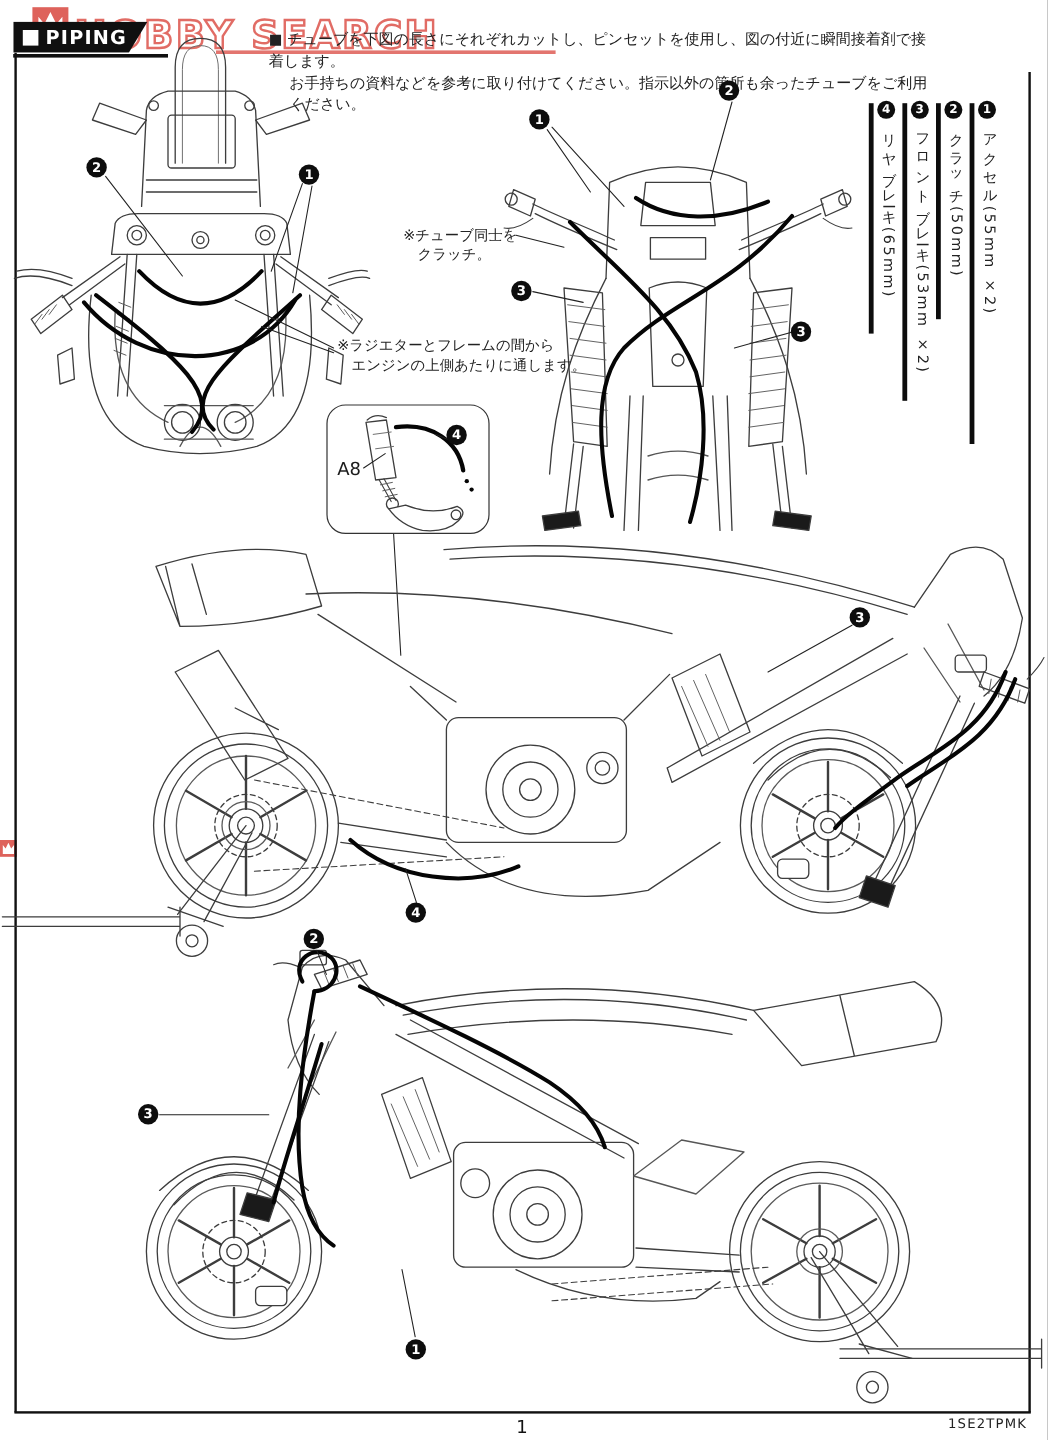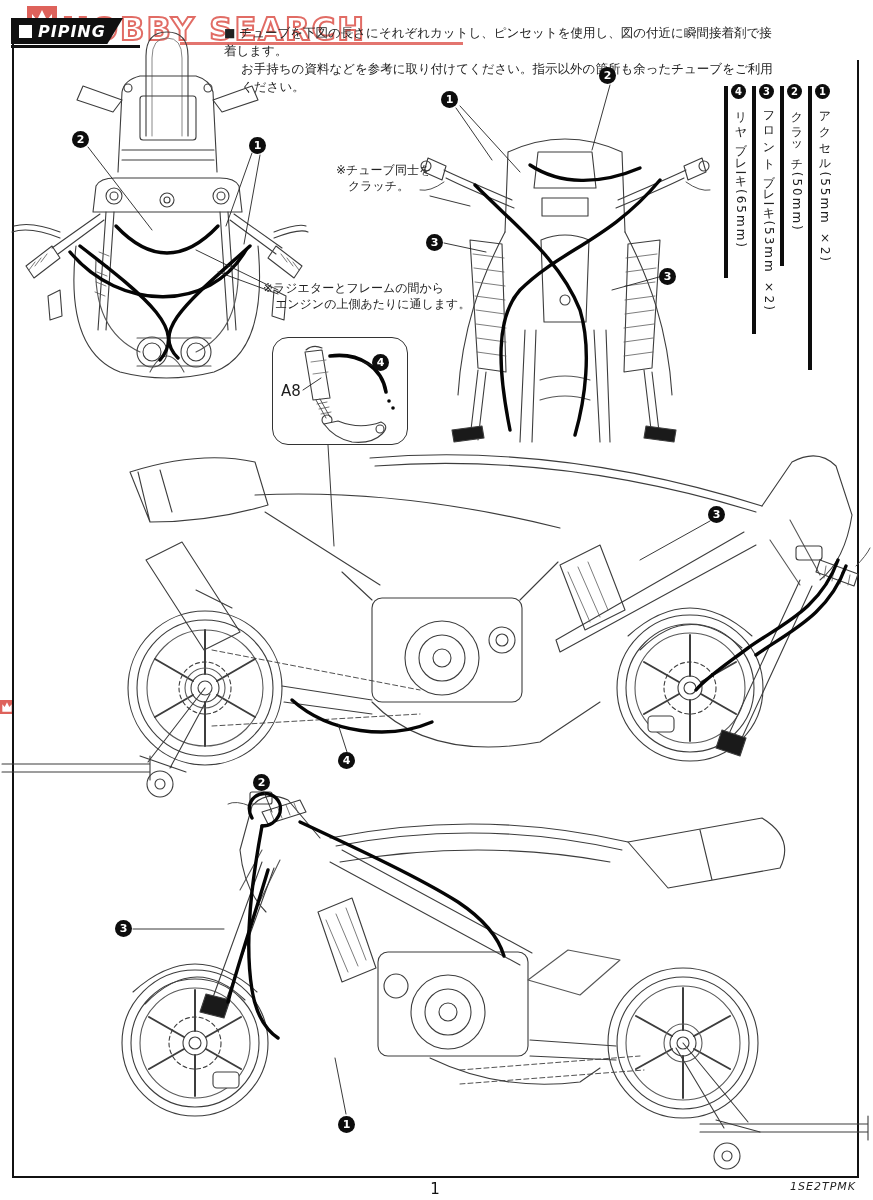--- a/index.html
+++ b/index.html
@@ -9,21 +9,21 @@
   .wm-logo{position:absolute;left:27px;top:6px;width:30px;height:28px;background:#d9473f;opacity:.85;}
   .wm-text{position:absolute;left:62px;top:10px;font-size:32px;font-weight:900;letter-spacing:2px;
            color:rgba(255,255,255,.05);-webkit-text-stroke:2px rgba(217,71,63,.8);white-space:nowrap;}
   .wm-line{position:absolute;left:180px;top:42px;width:283px;height:3px;background:rgba(217,71,63,.75);}
   .wm-mini{position:absolute;left:0px;top:700px;width:14px;height:14px;background:#d9473f;opacity:.85;}
   .wm-mini svg,.wm-logo svg{display:block;margin:auto;}
   
   .banner{position:absolute;left:11px;top:18px;width:112px;height:26px;background:#101010;
           clip-path:polygon(0 0,100% 0,86% 100%,0 100%);display:flex;align-items:center;padding-left:8px;box-sizing:border-box;}
   .banner .sq{width:13px;height:13px;background:#fff;margin-right:6px;flex:0 0 auto;}
-  .banner .t{color:#fff;font-size:16px;font-weight:bold;font-style:italic;letter-spacing:1px;}
+  .banner .t{color:#fff;font-size:16px;font-weight:bold;letter-spacing:1px;}
   .banner-underline{position:absolute;left:11px;top:45px;width:129px;height:3px;background:#101010;}
   
   .frame-left{position:absolute;left:12px;top:44px;width:2px;height:1133px;background:#111;}
   .frame-right{position:absolute;left:857px;top:60px;width:2px;height:1117px;background:#111;}
   .frame-bottom{position:absolute;left:12px;top:1176px;width:847px;height:2px;background:#111;}
   
   .intro{position:absolute;left:224px;top:24px;width:560px;font-size:12.5px;line-height:18px;color:#222;}
   .intro .b{font-size:12px;margin-right:4px;}
   .intro .l2{padding-left:17px;}
   
@@ -38,21 +38,21 @@
       font-size:11px;font-weight:bold;text-align:center;line-height:17px;}
   
   .note{position:absolute;font-size:12px;line-height:16px;color:#222;white-space:nowrap;}
   .note .i{padding-left:12px;}
   .note-flex{display:flex;gap:6px;align-items:flex-start;}
   
   .inset-box{position:absolute;left:272px;top:337px;width:134px;height:106px;border:1.5px solid #333;border-radius:16px;}
   .inset-label{position:absolute;left:281px;top:382px;font-size:15px;color:#1c1c1c;}
   
   .page-num{position:absolute;left:420px;top:1180px;width:30px;text-align:center;font-size:15px;color:#111;}
-  .kit-code{position:absolute;left:760px;top:1180px;width:96px;text-align:right;font-size:11px;letter-spacing:1px;color:#222;font-style:italic;}
+  .kit-code{position:absolute;left:760px;top:1180px;width:96px;text-align:right;font-size:11px;letter-spacing:1px;color:#222;}
   .art{position:absolute;left:0;top:0;}
 </style>
 </head>
 <body>
 
 <div class="page">
 
   <div class="wm-logo">
     <svg width="30" height="28" viewBox="0 0 30 28">
         <path d="M5,22 L5,8 L10,14 L15,4 L20,14 L25,8 L25,22 Z" fill="#fff"></path>
@@ -324,25 +324,25 @@
   <div class="co" style="left:441px;top:91px">1</div>
   <div class="co" style="left:599px;top:67px">2</div>
   <div class="co" style="left:426px;top:234px">3</div>
   <div class="co" style="left:659px;top:268px">3</div>
   <div class="co" style="left:372px;top:354px">4</div>
   <div class="co" style="left:708px;top:506px">3</div>
   <div class="co" style="left:338px;top:752px">4</div>
   <div class="co" style="left:253px;top:774px">2</div>
   <div class="co" style="left:115px;top:920px">3</div>
 
-  <div class="note" style="left:336px;top:162px">
+  <div class="note" style="left:336px;top:188px">
     <div>※チューブ同士を</div>
     <div class="i">クラッチ。</div>
   </div>
-  <div class="note" style="left:263px;top:280px">
+  <div class="note" style="left:281px;top:280px">
     <div>※ラジエターとフレームの間から</div>
     <div class="i">エンジンの上側あたりに通します。</div>
   </div>
   <div class="note note-flex" style="left:338px;top:1116px">
     <div class="co" style="position:static;flex:0 0 auto">1</div>
   </div>
 
   <div class="page-num">1</div>
   <div class="kit-code">1SE2TPMK</div>
 

